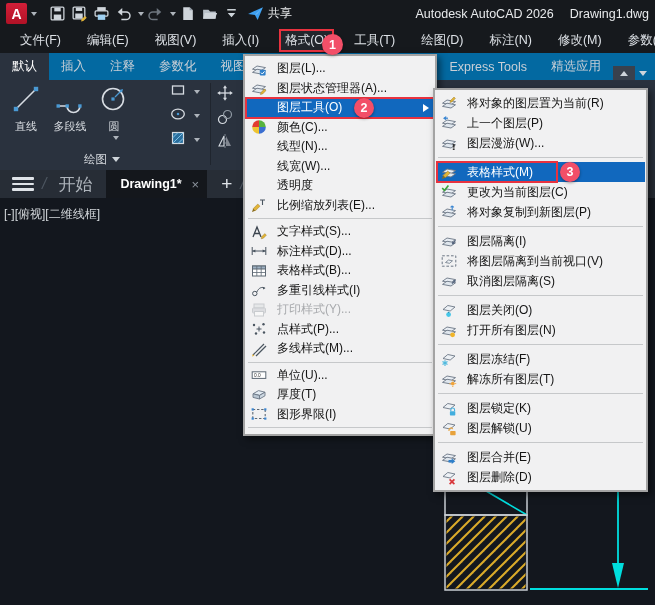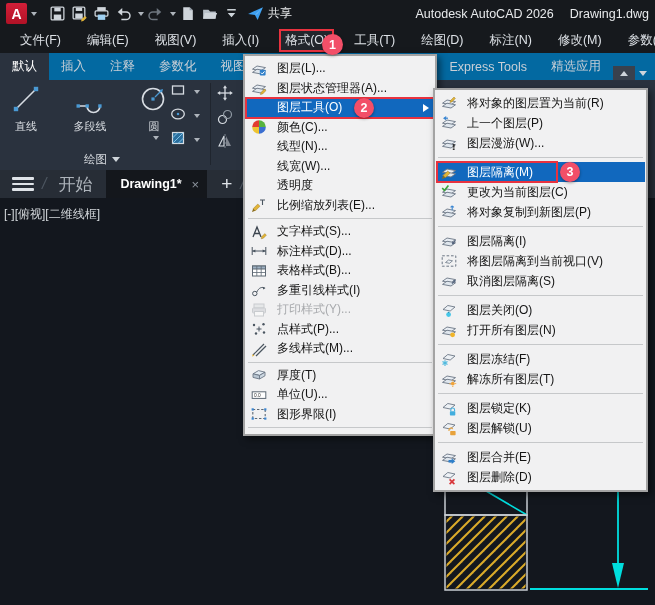--- a/index.html
+++ b/index.html
@@ -29,21 +29,21 @@
   .rtab.active{background:#2a323e;color:#fff;}
   .rtab-spacer{flex:1;}
   .collapse-btn{display:flex;align-items:center;margin-right:8px;gap:4px;}
   .collapse-box{width:22px;height:14px;background:#39414d;display:flex;align-items:center;justify-content:center;cursor:pointer;}
   .tri-up{width:0;height:0;border-left:4px solid transparent;border-right:4px solid transparent;border-bottom:5px solid #cfd5db;}
   .tri-down{width:0;height:0;border-left:4px solid transparent;border-right:4px solid transparent;border-top:5px solid #cfd5db;cursor:pointer;}
 
   
   .ribbon{position:absolute;left:0;top:80px;width:655px;height:90px;background:#2a323e;}
   .draw-panel{position:absolute;left:0;top:0;width:210px;height:90px;}
-  .big-tools{position:absolute;left:4px;top:2px;display:flex;gap:20px;}
+  .big-tools{position:absolute;left:4px;top:2px;display:flex;}
   .big-tool{width:44px;display:flex;flex-direction:column;align-items:center;cursor:pointer;padding-top:2px;}
   .big-tool .lbl{color:#d8dce1;font-size:11px;margin-top:1px;white-space:nowrap;}
   .big-tool .dd{margin-top:2px;}
   .mini-col{position:absolute;left:170px;top:2px;display:flex;flex-direction:column;gap:4px;}
   .mini-row{display:flex;align-items:center;gap:4px;cursor:pointer;}
   .panel-label{position:absolute;left:0;top:72px;width:204px;display:flex;align-items:center;justify-content:center;gap:5px;color:#d8dce1;font-size:11.5px;cursor:pointer;}
   .vsep{position:absolute;left:210px;top:3px;width:1px;height:82px;background:#1f252e;}
   .mod-col{position:absolute;left:216px;top:4px;display:flex;flex-direction:column;gap:6px;}
   .mod-col .qat-btn{width:18px;height:18px;}
 
@@ -471,35 +471,35 @@
             </g>
             <path d="M1 15.5 l0.8 -2.4 1.6 1.6 Z" fill="#e2b437"></path>
           </svg>
         </span>
         <span>多线样式(M)...</span>
       </div>
       <div class="msep"></div>
       <div class="mi">
         <span class="ic">
           <svg width="16" height="16" viewBox="0 0 16 16">
+            <rect x="1.2" y="4.8" width="13.6" height="6.6" fill="#fff" stroke="#5d6873"></rect>
+            <text x="3" y="10" font-size="4.8" fill="#333" font-family="DejaVu Sans Mono,monospace">0.0</text>
+          </svg>
+        </span>
+        <span>单位(U)...</span>
+      </div>
+      <div class="mi">
+        <span class="ic">
+          <svg width="16" height="16" viewBox="0 0 16 16">
             <path d="M2 6.8 L7.5 3.6 L14 5.2 L8.5 8.4 Z" fill="#e3ebf2" stroke="#6b7684" stroke-width="0.9"></path>
             <path d="M2 6.8 L2 10.4 L8.5 12 L8.5 8.4 Z" fill="#b9c6d2" stroke="#6b7684" stroke-width="0.9"></path>
             <path d="M8.5 8.4 L14 5.2 L14 8.8 L8.5 12 Z" fill="#cdd8e2" stroke="#6b7684" stroke-width="0.9"></path>
           </svg>
         </span>
         <span>厚度(T)</span>
-      </div>
-      <div class="mi">
-        <span class="ic">
-          <svg width="16" height="16" viewBox="0 0 16 16">
-            <rect x="1.2" y="4.8" width="13.6" height="6.6" fill="#fff" stroke="#5d6873"></rect>
-            <text x="3" y="10" font-size="4.8" fill="#333" font-family="DejaVu Sans Mono,monospace">0.0</text>
-          </svg>
-        </span>
-        <span>单位(U)...</span>
       </div>
       <div class="mi">
         <span class="ic">
           <svg width="16" height="16" viewBox="0 0 16 16">
             <rect x="1.8" y="3.5" width="12.4" height="9" fill="none" stroke="#5d6873" stroke-width="1.1" stroke-dasharray="2.4 1.8"></rect>
             <g fill="#3b86d1">
               <rect x="0.6" y="2.3" width="2.2" height="2.2"></rect>
               <rect x="13.2" y="2.3" width="2.2" height="2.2"></rect>
               <rect x="0.6" y="11.5" width="2.2" height="2.2"></rect>
               <rect x="13.2" y="11.5" width="2.2" height="2.2"></rect>
@@ -547,21 +547,21 @@
       <div class="msep"></div>
       <div class="mi hl">
         <span class="ic">
           <svg width="16" height="16" viewBox="0 0 16 16">
             <path d="M1.5 8.2 L6 5 L14.5 6.6 L10 9.8 Z" fill="#e8edf3" stroke="#6b7684" stroke-width="0.9"></path>
             <path d="M1.5 11.4 L6 8.2 L14.5 9.8 L10 13 Z" fill="#dfe6ed" stroke="#6b7684" stroke-width="0.9"></path>
             <path d="M1 15 l1.2 -3.4 2.2 2.2 Z" fill="#8a6d1d"></path>
             <path d="M2.2 11.6 L6.8 7 l2.2 2.2 -4.6 4.6 Z" fill="#e2b437" stroke="#8a6d1d" stroke-width="0.4"></path>
           </svg>
         </span>
-        <span>图层隔离(M)</span>
+        <span>表格样式(M)</span>
         <div class="ann-frame" style="left: 0px; top: -1px; width: 122px; height: calc(100% + 2px);"></div>
         <div class="badge" style="left: 124px; top: 0px; width: 20px; height: 20px;">3</div>
       </div>
       <div class="mi">
         <span class="ic">
           <svg width="16" height="16" viewBox="0 0 16 16">
             <path d="M1.5 8.2 L6 5 L14.5 6.6 L10 9.8 Z" fill="#e8edf3" stroke="#6b7684" stroke-width="0.9"></path>
             <path d="M1.5 11.4 L6 8.2 L14.5 9.8 L10 13 Z" fill="#dfe6ed" stroke="#6b7684" stroke-width="0.9"></path>
             <path d="M1.2 4 L3.4 6.4 L7.4 1.4" stroke="#3aa23a" stroke-width="1.6" fill="none"></path>
           </svg>

